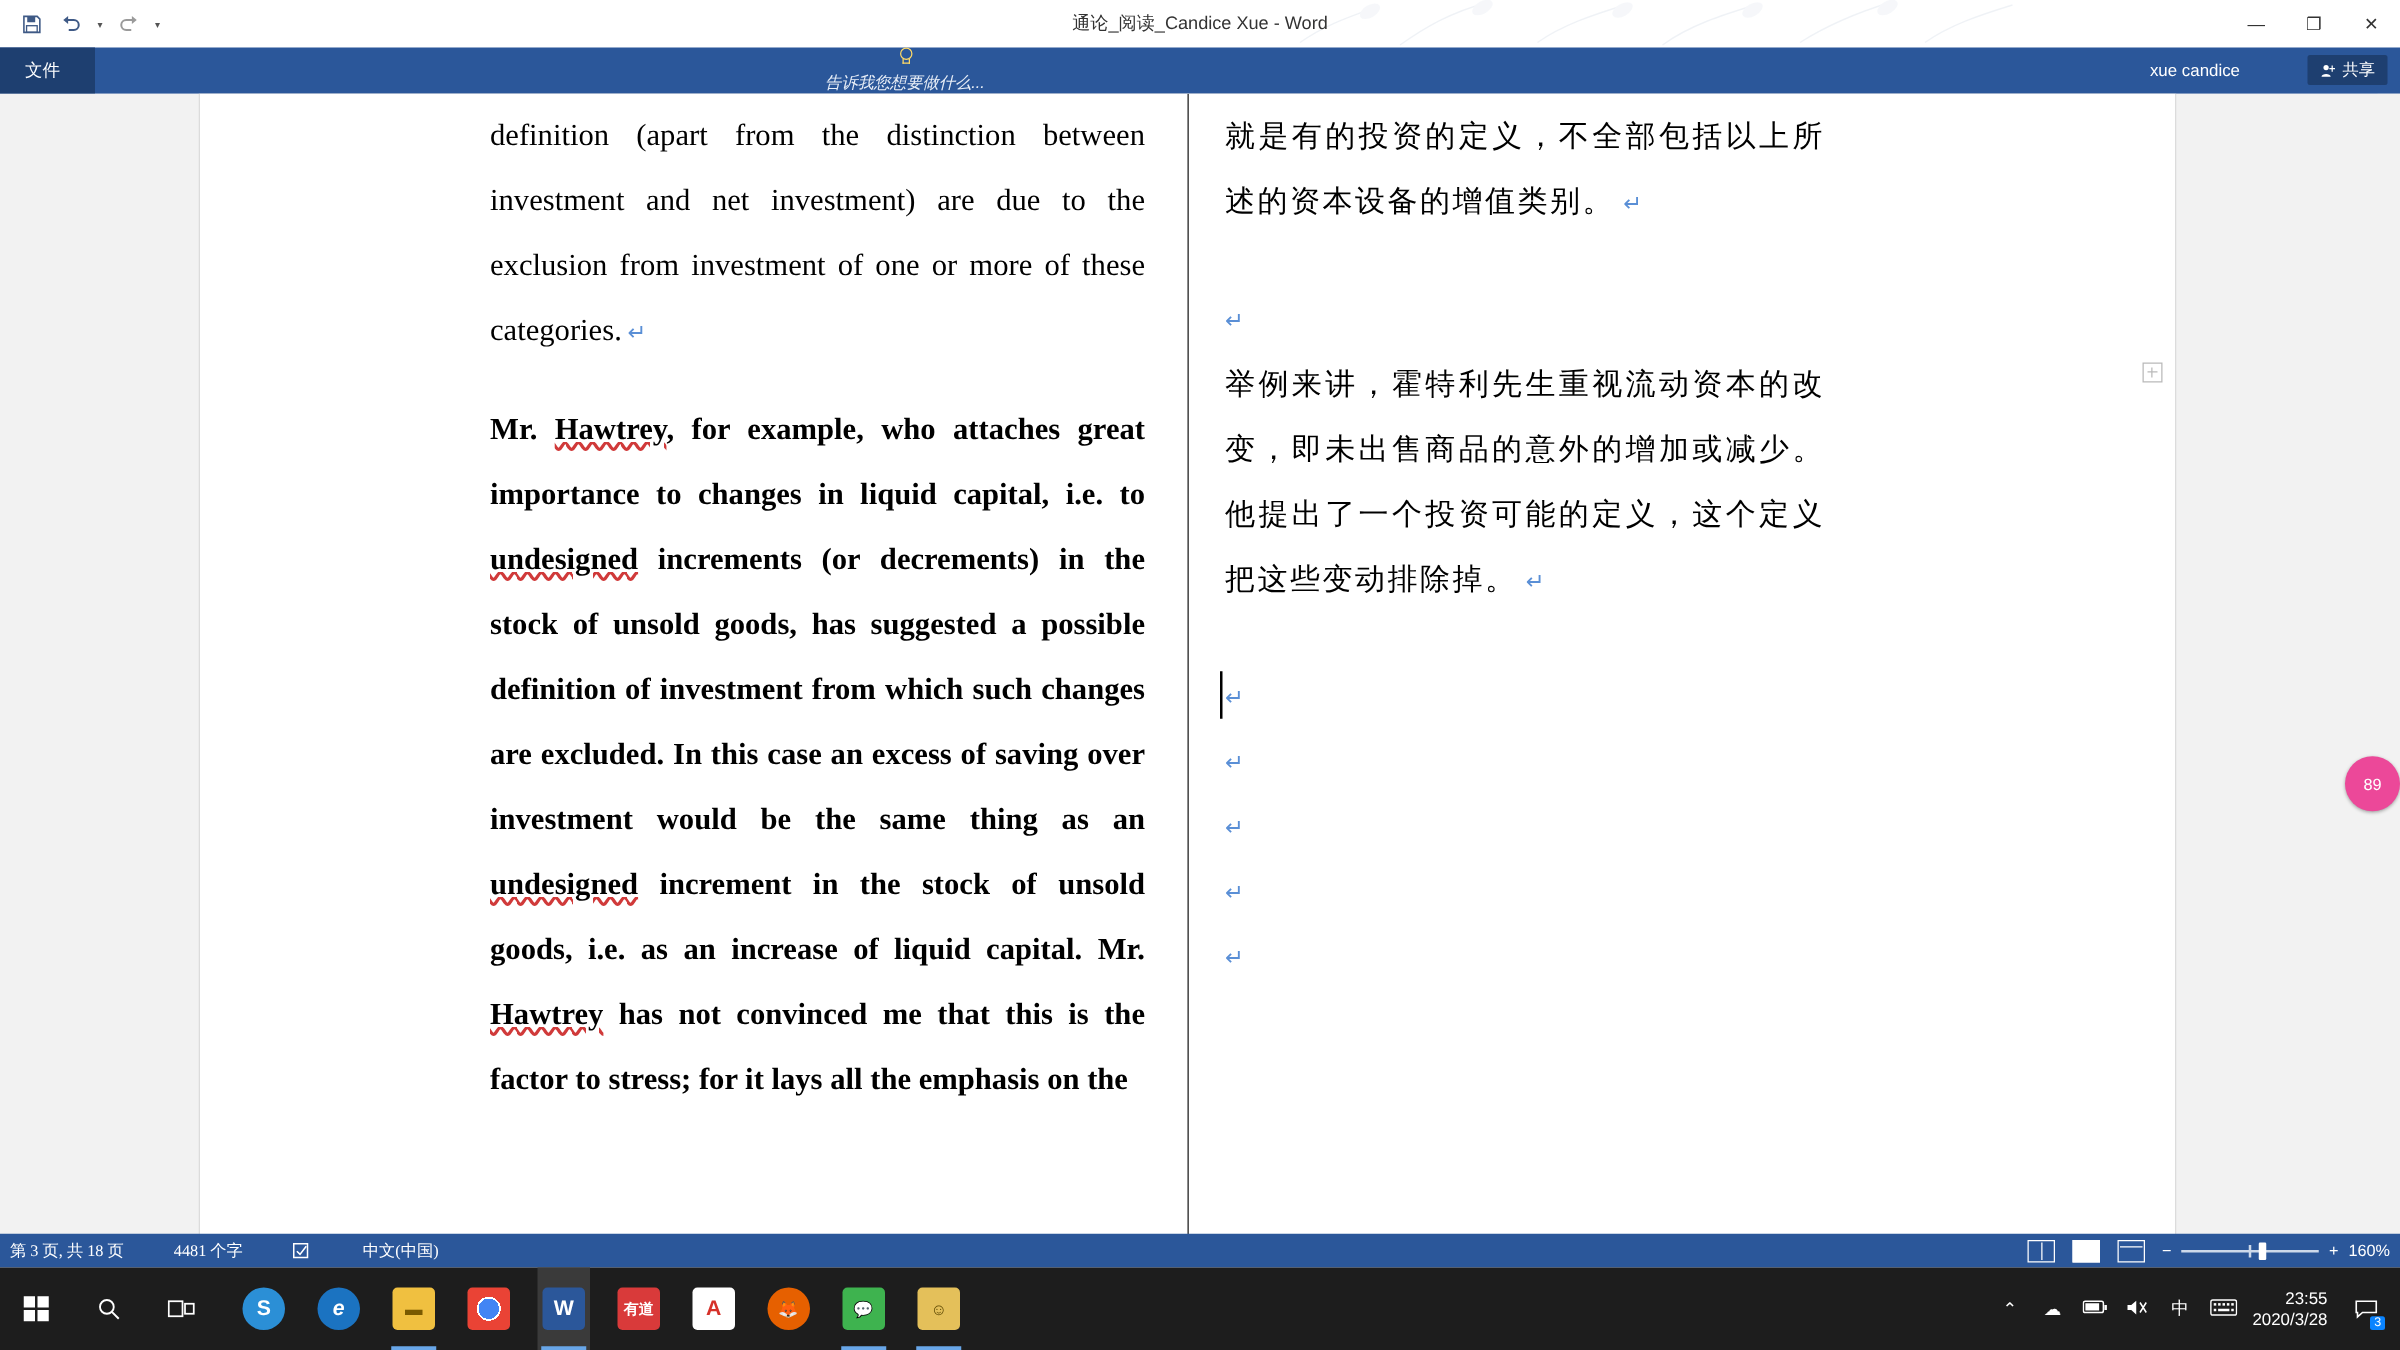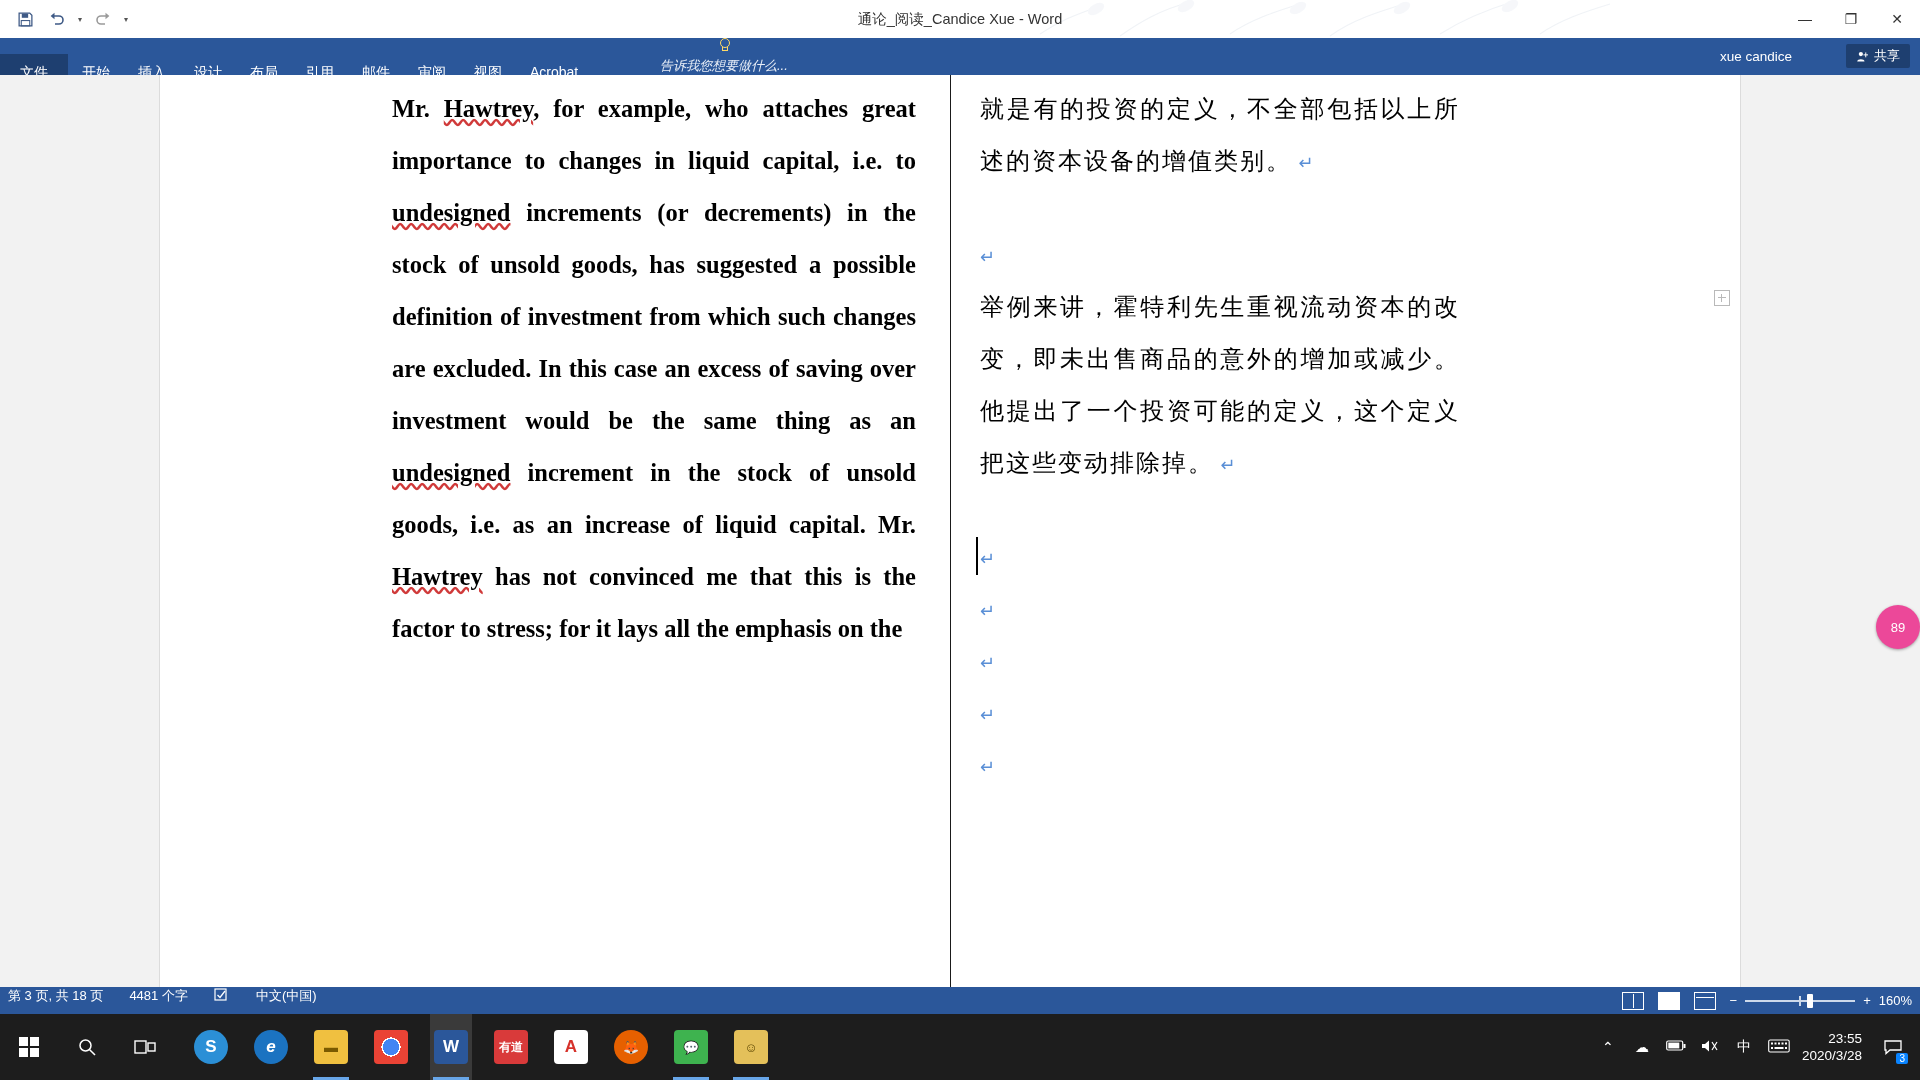--- a/index.html
+++ b/index.html
@@ -56,21 +56,21 @@
     pointer-events: none;
   }
 
   
   .ribbon {
     position: absolute; top: 38px; left: 0;
     width: 1920px; height: 37px;
     background: #2b579a;
     color: #fff;
   }
-  .tabs { position: absolute; left: 0; top: 16px; display: flex; height: 37px; }
+  .tabs { position: absolute; left: 0; top: 0; display: flex; height: 37px; flex-direction: column; }
   .tab {
     padding: 0 14px; height: 37px; line-height: 37px;
     font-size: 14px; color: #ffffff; white-space: nowrap;
   }
   .tab.file { background: #1e3f70; padding: 0 20px; }
   .tellme {
     position: absolute; left: 660px; top: 0; height: 37px;
     display: flex; align-items: center; gap: 6px;
     font-size: 13px; color: #e8eef7; font-style: italic; flex-direction: column;
   }
@@ -199,21 +199,21 @@
 
   
   .statusbar {
     position: absolute; bottom: 66px; left: 0;
     width: 1920px; height: 27px;
     background: #2b579a;
     color: #fff;
     font-size: 13px;
   }
   .sb-left { position: absolute; left: 8px; top: 0; height: 27px;
-    display: flex; align-items: flex-start; gap: 26px; }
+    display: flex; align-items: center; gap: 40px; font-family: Liberation Serif, serif; }
   .sb-item { display: flex; align-items: center; gap: 6px; }
   .sb-right { position: absolute; right: 8px; top: 0; height: 27px;
     display: flex; align-items: center; gap: 14px; }
   .view-icon {
     width: 20px; height: 16px;
     display: inline-block; position: relative;
   }
   .vi-read { border: 1.5px solid #fff; }
   .vi-read::after { content:""; position:absolute; left:50%; top:1px; bottom:1px; width:1.5px; background:#fff; }
   .vi-print { border: 1.5px solid #fff; background: #fff; }
@@ -359,20 +359,21 @@
       </svg>
       <span>共享</span>
     </div>
   </div>
 
   <div class="docarea">
     <div class="page">
       <div class="col-divider"></div>
 
       <div class="col col-left">
+        <p class="para-en">definition (apart from the distinction between investment and net investment) are due to the exclusion from investment of one or more of these categories.<span class="pilcrow"> ↵</span></p>
         <p class="para-en">Mr. <span class="sq">Hawtrey</span>, for example, who attaches great importance to changes in liquid capital, i.e. to <span class="sq">undesigned</span> increments (or decrements) in the stock of unsold goods, has suggested a possible definition of investment from which such changes are excluded. In this case an excess of saving over investment would be the same thing as an <span class="sq">undesigned</span> increment in the stock of unsold goods, i.e. as an increase of liquid capital. Mr. <span class="sq">Hawtrey</span> has not convinced me that this is the factor to stress; for it lays all the emphasis on the</p>
       </div>
 
       <div class="col col-right">
         <p class="para-cn"><span>就是有的投资的定义，不全部包括以上所述的资本设备的增值类别。</span><span class="pilcrow"> ↵</span></p>
         <div class="empty-line"><span class="pilcrow">↵</span></div>
         <p class="para-cn"><span>举例来讲，霍特利先生重视流动资本的改变，即未出售商品的意外的增加或减少。他提出了一个投资可能的定义，这个定义把这些变动排除掉。</span><span class="pilcrow"> ↵</span></p>
         <div class="empty-line caret-line">
           <span class="caret"></span>
           <span class="pilcrow">↵</span>

